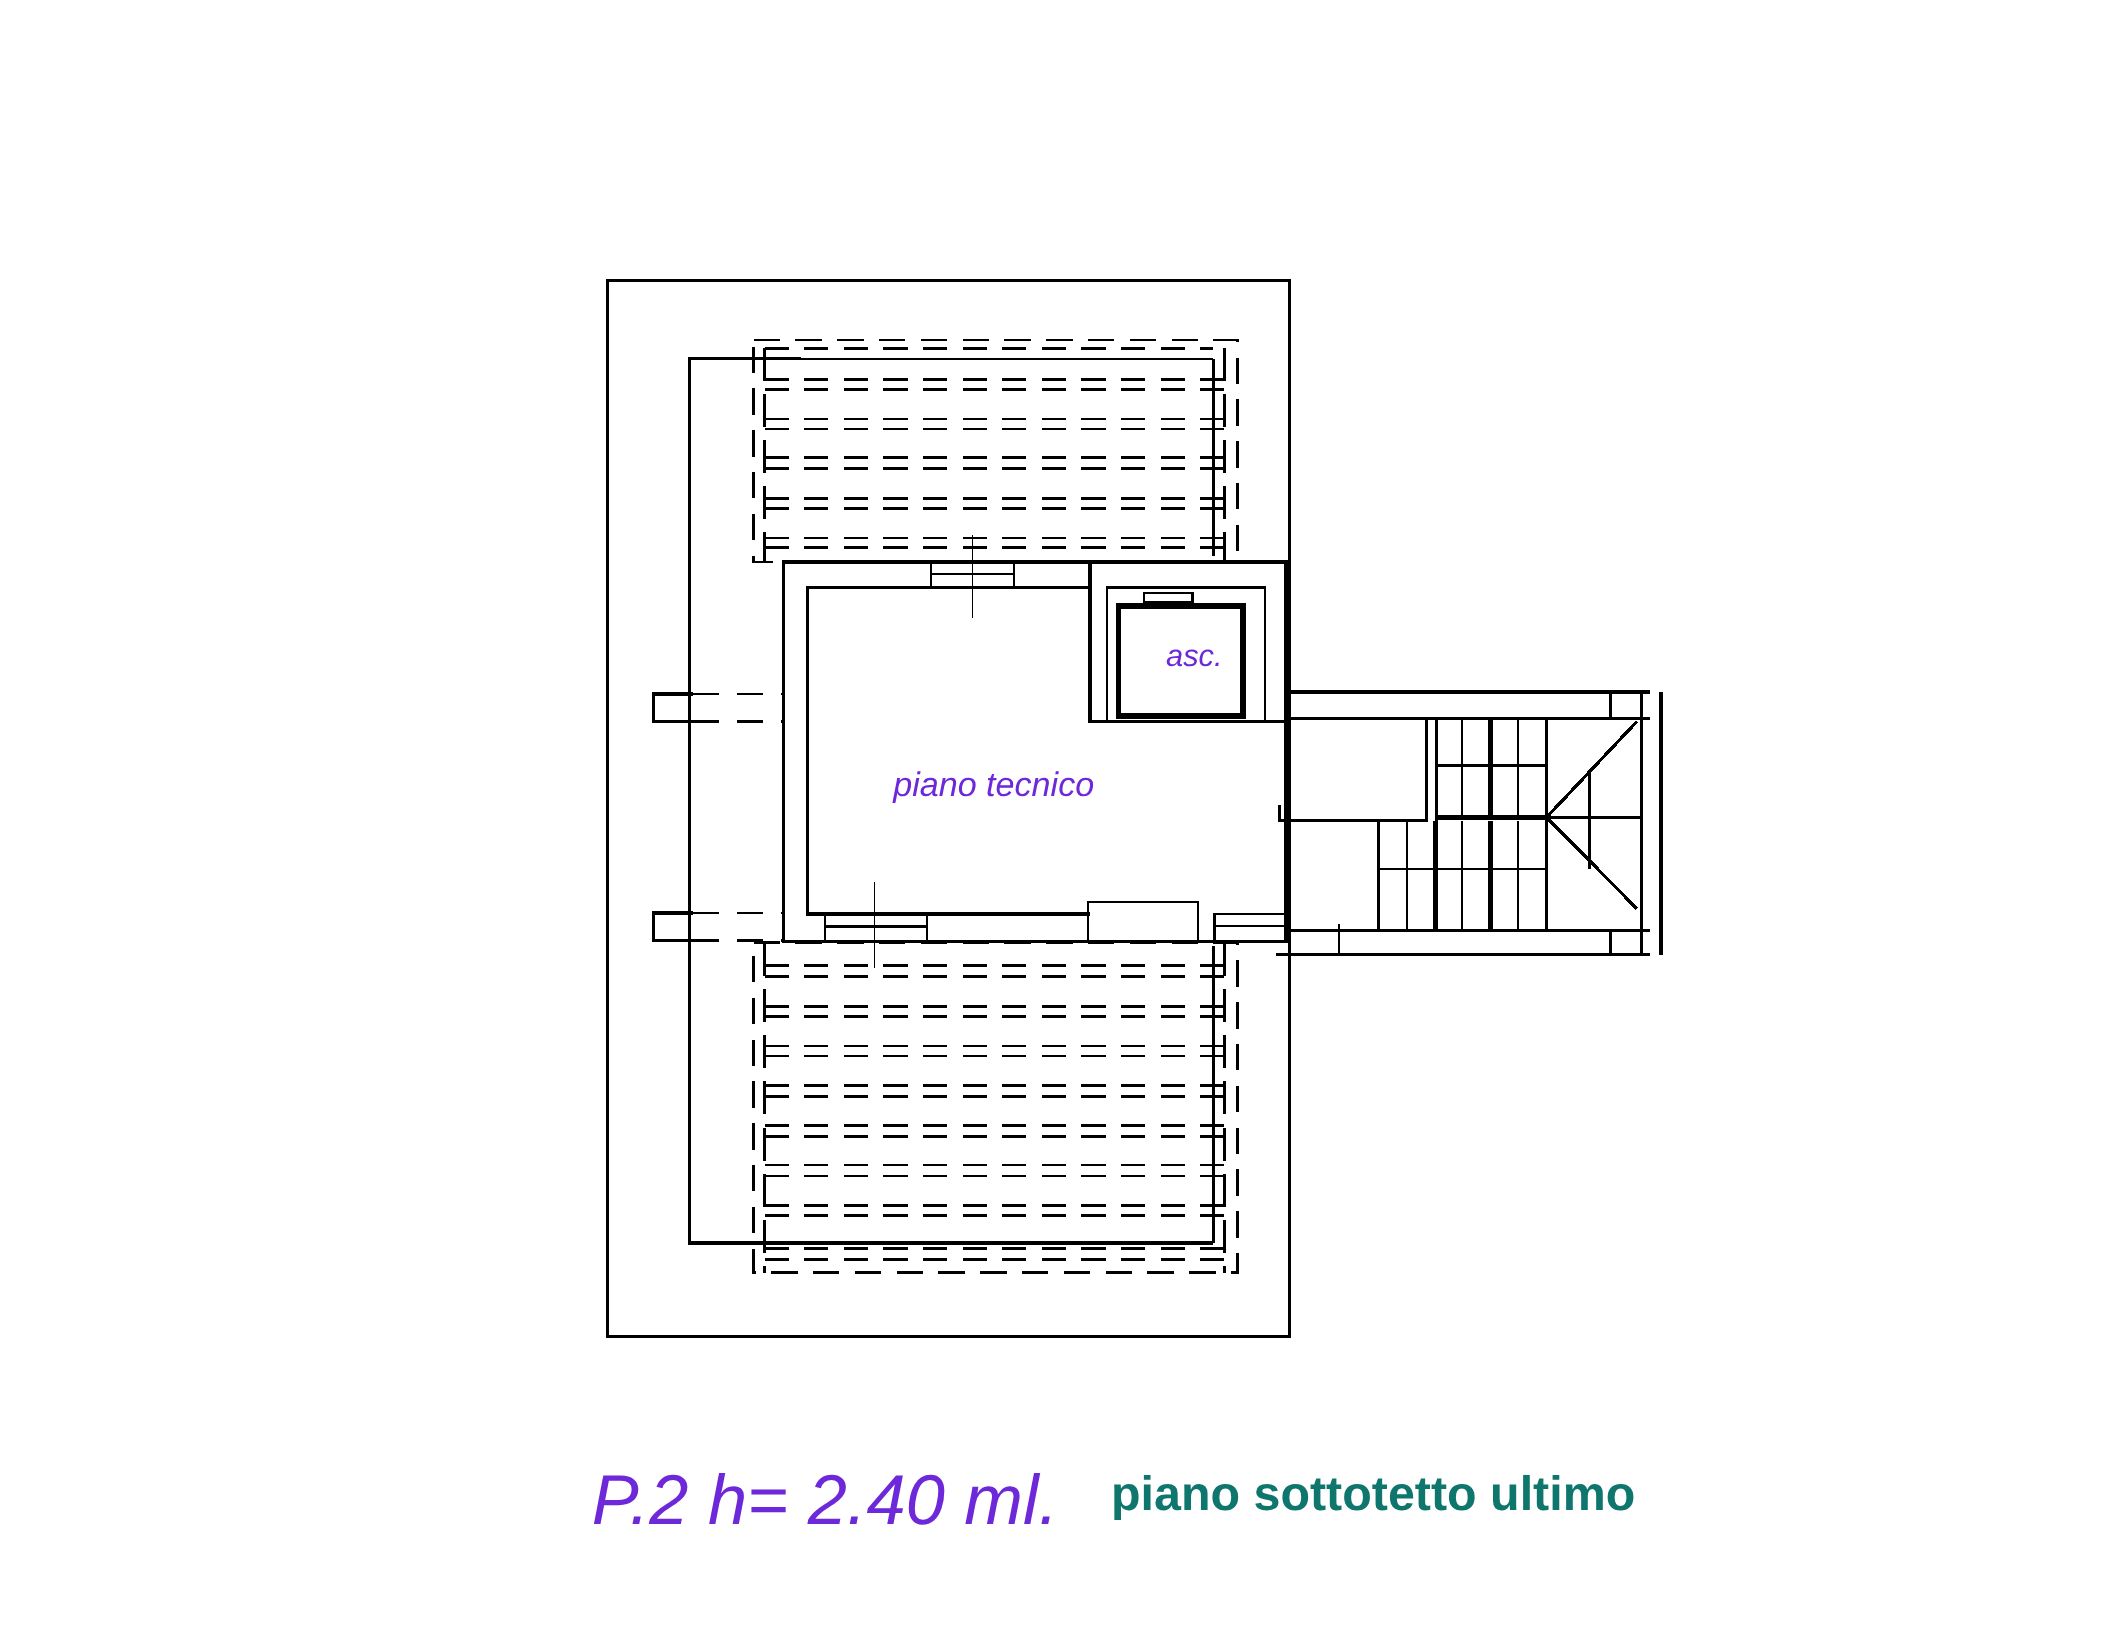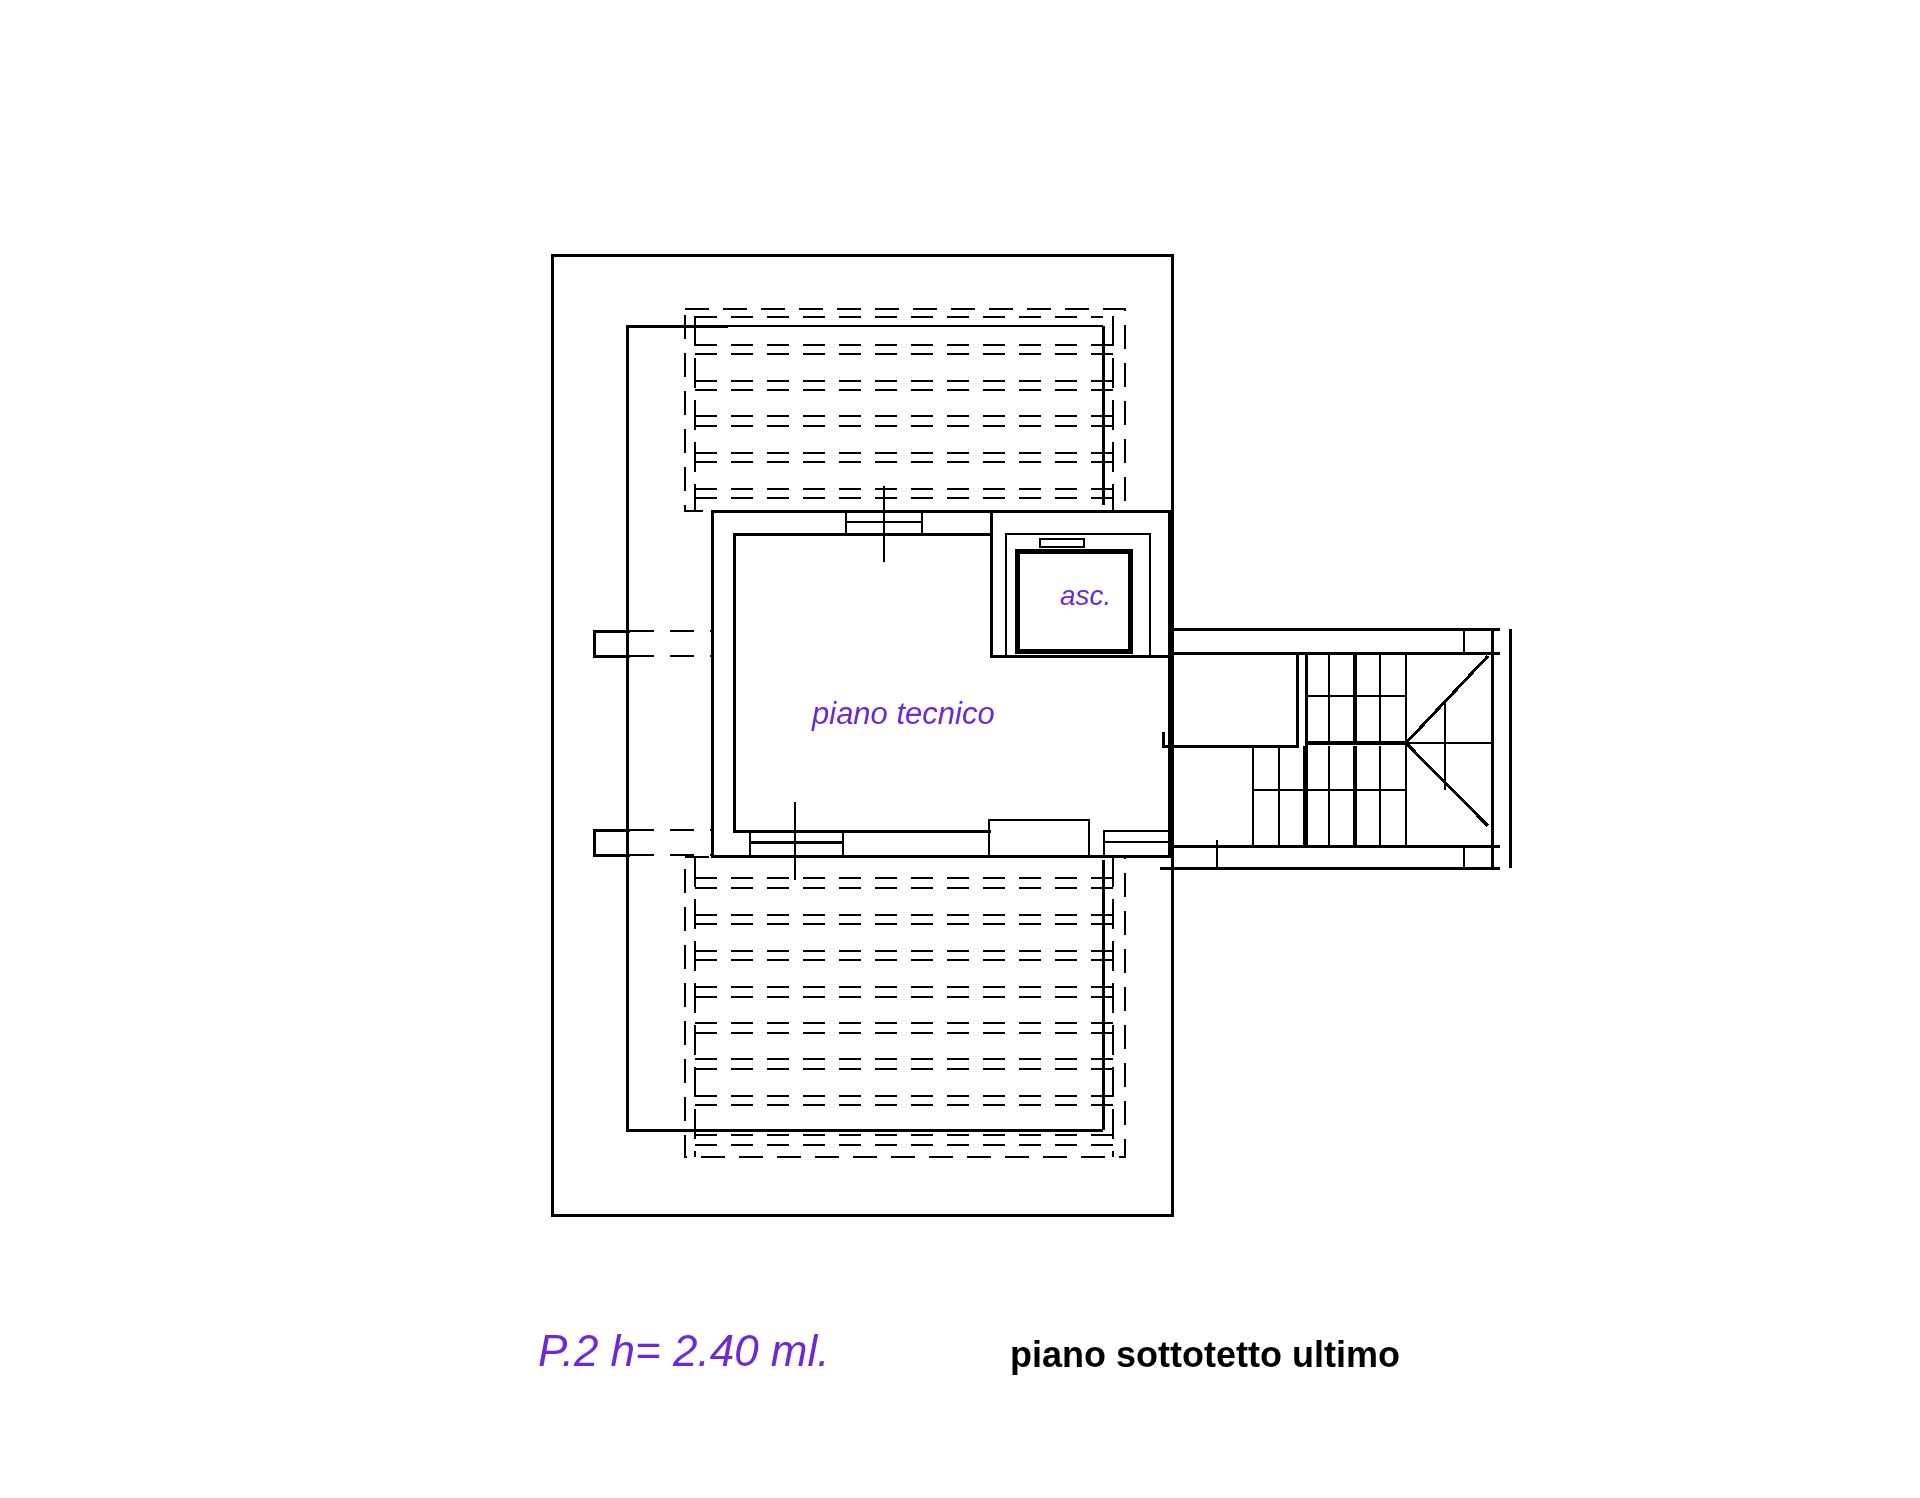--- a/index.html
+++ b/index.html
@@ -1,22 +1,22 @@
 <!DOCTYPE html>
 <html><head>
 <meta charset="utf-8">
 <style>
   html, body { margin:0; padding:0; background:#ffffff; }
   body { width:1920px; height:1498px; position:relative; overflow:hidden; font-family:"Liberation Sans", sans-serif; }
   #plan { position:absolute; left:0; top:0; width:1920px; height:1498px; }
   .lbl { position:absolute; white-space:nowrap; color:#6d28d9; font-style:italic; font-family:"Liberation Sans", sans-serif; }
   .room-label { left:812px; top:696px; font-size:31px; }
   .lift-label { left:1060px; top:580px; font-size:28px; }
-  .floor-label { left:538px; top:1326px; font-size:44px; }
-  .floor-desc { position:absolute; left:1010px; top:1334px; font-size:36px; font-weight:bold; color:#000000; font-family:"Liberation Sans", sans-serif; white-space:nowrap; }
+  .floor-label { left:538px; top:1326px; font-size:64px; }
+  .floor-desc { position:absolute; left:1010px; top:1334px; font-size:44px; font-weight:bold; color:#0f766e; font-family:"Liberation Sans", sans-serif; white-space:nowrap; }
   svg line, svg rect, svg polyline { shape-rendering:crispEdges; }
 </style>
 </head>
 <body>
 
 <svg id="plan" viewBox="0 0 1920 1498" xmlns="http://www.w3.org/2000/svg">
   <g stroke="#000" fill="none">
 
     <rect x="552" y="255" width="620" height="960" stroke-width="3"></rect>
 

